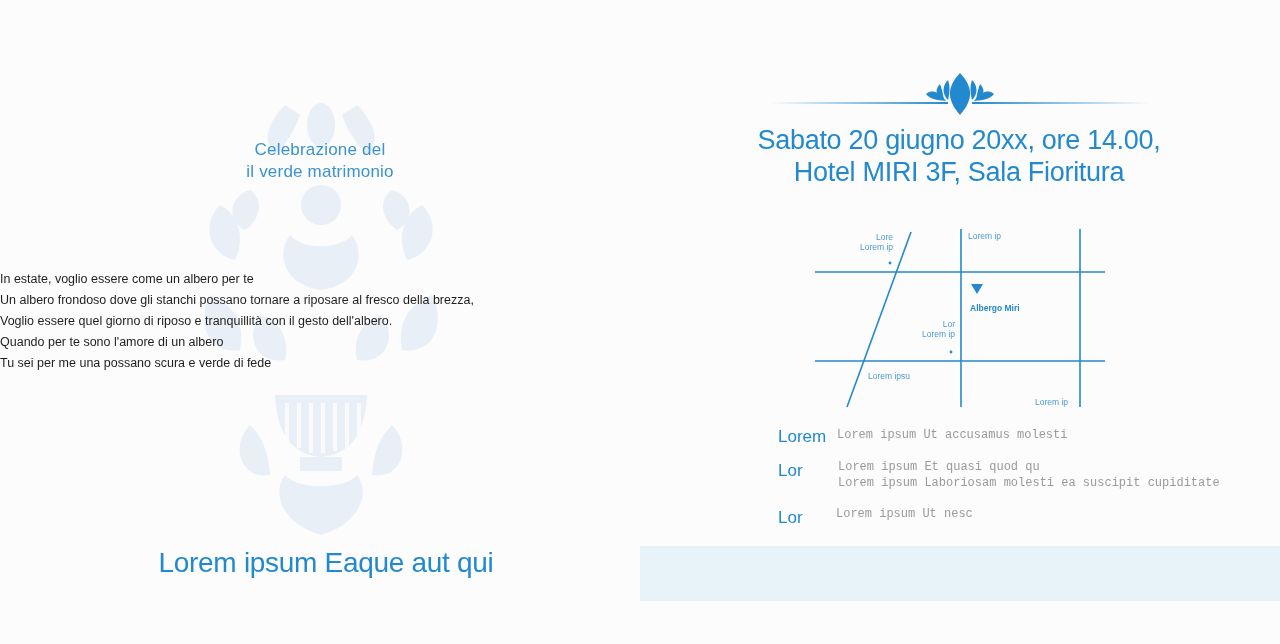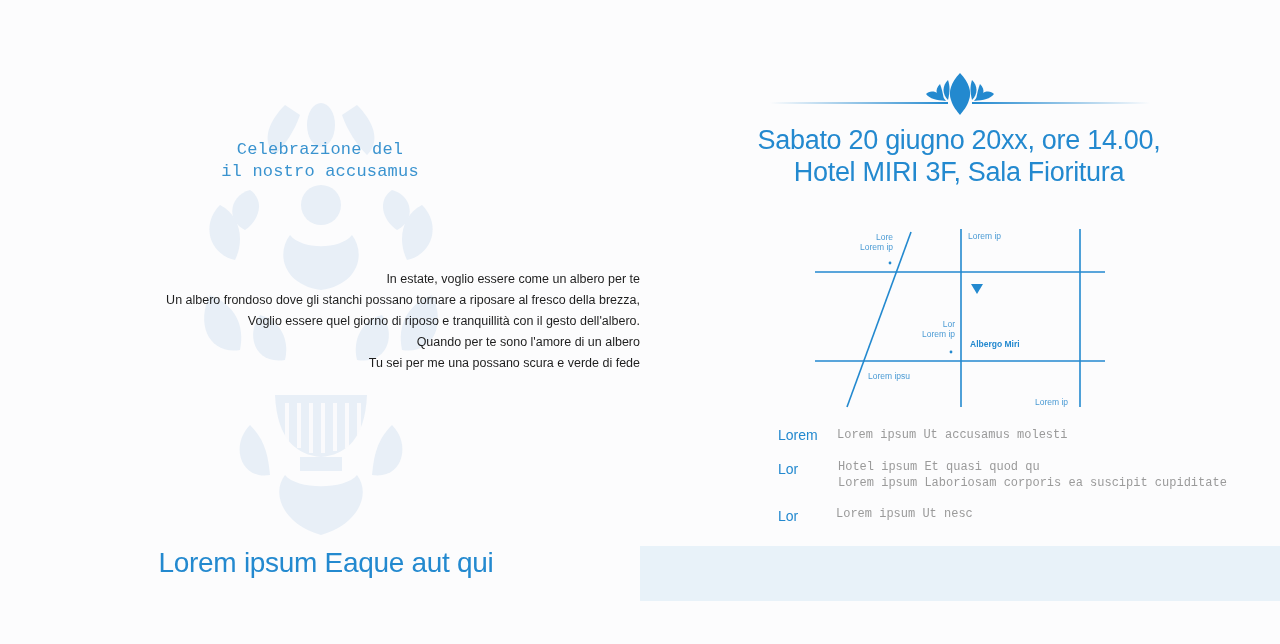--- a/index.html
+++ b/index.html
@@ -16,26 +16,26 @@
 
   
   .ornament {
     position: absolute; left: 190px; top: 95px; width: 262px; height: 450px;
     opacity: 1;
   }
 
   .title-script {
     position: absolute; left: 0; width: 640px; top: 139px;
     text-align: center; color: #3a93cf;
-    font-family: Liberation Mono, monospace; font-weight: 300;
+    font-family: Liberation Sans, sans-serif; font-weight: 300;
     font-size: 17px; line-height: 22px; letter-spacing: 0.2px;
   }
   .poem {
     position: absolute; left: 0; width: 640px; top: 269px;
-    text-align: right; color: #1e1e1e;
+    text-align: left; color: #1e1e1e;
     font-family: "Liberation Sans", sans-serif; font-size: 12.5px; line-height: 21px;
   }
   .poem div { white-space: nowrap; }
   .citation {
     position: absolute; left: 0; width: 640px; top: 419px;
     text-align: center; color: #1e1e1e;
     font-family: "Liberation Sans", sans-serif; font-size: 12.5px;
   }
   .left-footer {
     position: absolute; left: 0; width: 652px; top: 547px;
@@ -55,21 +55,21 @@
     position: absolute; color: #4a9ad4;
     font-family: "Liberation Sans", sans-serif; font-size: 8.5px; line-height: 10px; white-space: nowrap;
   }
   .map-label.right { text-align: right; }
   .map-label.hotel { color: #2389cf; font-weight: bold; font-size: 8.5px; }
 
   .details { position: absolute; left: 138px; top: 426px; width: 420px; }
   .detail-row { position: absolute; left: 0; width: 420px; }
   .detail-key {
     position: absolute; left: 0; color: #2389cf;
-    font-family: "Liberation Sans", sans-serif; font-size: 14px;
+    font-family: "Liberation Sans", sans-serif; font-size: 17px;
   }
   .detail-val {
     position: absolute; color: #9a9a9a;
     font-family: Liberation Mono, monospace; font-size: 12px; line-height: 16px; white-space: nowrap;
   }
 
   .band {
     position: absolute; left: 0; top: 546px; width: 640px; height: 55px;
     background: #e8f2f9;
   }
@@ -111,21 +111,21 @@
       <rect x="119" y="308" width="4" height="50"></rect>
       <rect x="131" y="308" width="4" height="50"></rect>
       <rect x="143" y="308" width="4" height="48"></rect>
       <rect x="155" y="308" width="4" height="45"></rect>
       <rect x="167" y="308" width="4" height="38"></rect>
     </g>
   </svg>
 
   <div class="title-script">
     <div>Celebrazione del</div>
-    <div>il nostro accusamus</div>
+    <div>il verde matrimonio</div>
   </div>
 
   <div class="poem">
     <div>In estate, voglio essere come un albero per te</div>
     <div>Un albero frondoso dove gli stanchi possano tornare a riposare al fresco della brezza,</div>
     <div>Voglio essere quel giorno di riposo e tranquillità con il gesto dell'albero.</div>
     <div>Quando per te sono l'amore di un albero</div>
     <div>Tu sei per me una possano scura e verde di fede</div>
   </div>
 
@@ -177,38 +177,38 @@
       </g>
       <circle cx="80" cy="38" r="1.4" fill="#2389cf"></circle>
       <circle cx="141" cy="127" r="1.4" fill="#2389cf"></circle>
       <path d="M161 59 L173 59 L167 69 Z" fill="#2389cf"></path>
     </svg>
     <div class="map-label right" style="left:30px;top:7px;width:53px;">
       <div>Lore</div>
       <div>Lorem ip</div>
     </div>
     <div class="map-label" style="left:158px;top:6px;">Lorem ip</div>
-    <div class="map-label hotel" style="left:160px;top:78px;margin-top:36px;">Albergo Miri</div>
+    <div class="map-label hotel" style="left:160px;top:78px;">Albergo Miri</div>
     <div class="map-label right" style="left:95px;top:94px;width:50px;">
       <div>Lor</div>
       <div>Lorem ip</div>
     </div>
     <div class="map-label" style="left:58px;top:146px;">Lorem ipsu</div>
     <div class="map-label" style="left:225px;top:172px;">Lorem ip</div>
   </div>
 
   <div class="details">
     <div class="detail-row" style="top:0;">
       <span class="detail-key" style="top:1px;">Lorem</span>
       <span class="detail-val" style="left:59px;top:1px;">Lorem ipsum Ut accusamus molesti</span>
     </div>
     <div class="detail-row" style="top:34px;">
       <span class="detail-key" style="top:1px;">Lor</span>
-      <span class="detail-val" style="left:60px;top:-1px;">Hotel ipsum Et quasi quod qu</span>
-      <span class="detail-val" style="left:60px;top:15px;">Lorem ipsum Laboriosam corporis ea suscipit cupiditate</span>
+      <span class="detail-val" style="left:60px;top:-1px;">Lorem ipsum Et quasi quod qu</span>
+      <span class="detail-val" style="left:60px;top:15px;">Lorem ipsum Laboriosam molesti ea suscipit cupiditate</span>
     </div>
     <div class="detail-row" style="top:81px;">
       <span class="detail-key" style="top:1px;">Lor</span>
       <span class="detail-val" style="left:58px;top:-1px;">Lorem ipsum Ut nesc</span>
     </div>
   </div>
 
   <div class="band"></div>
 </section>
 

